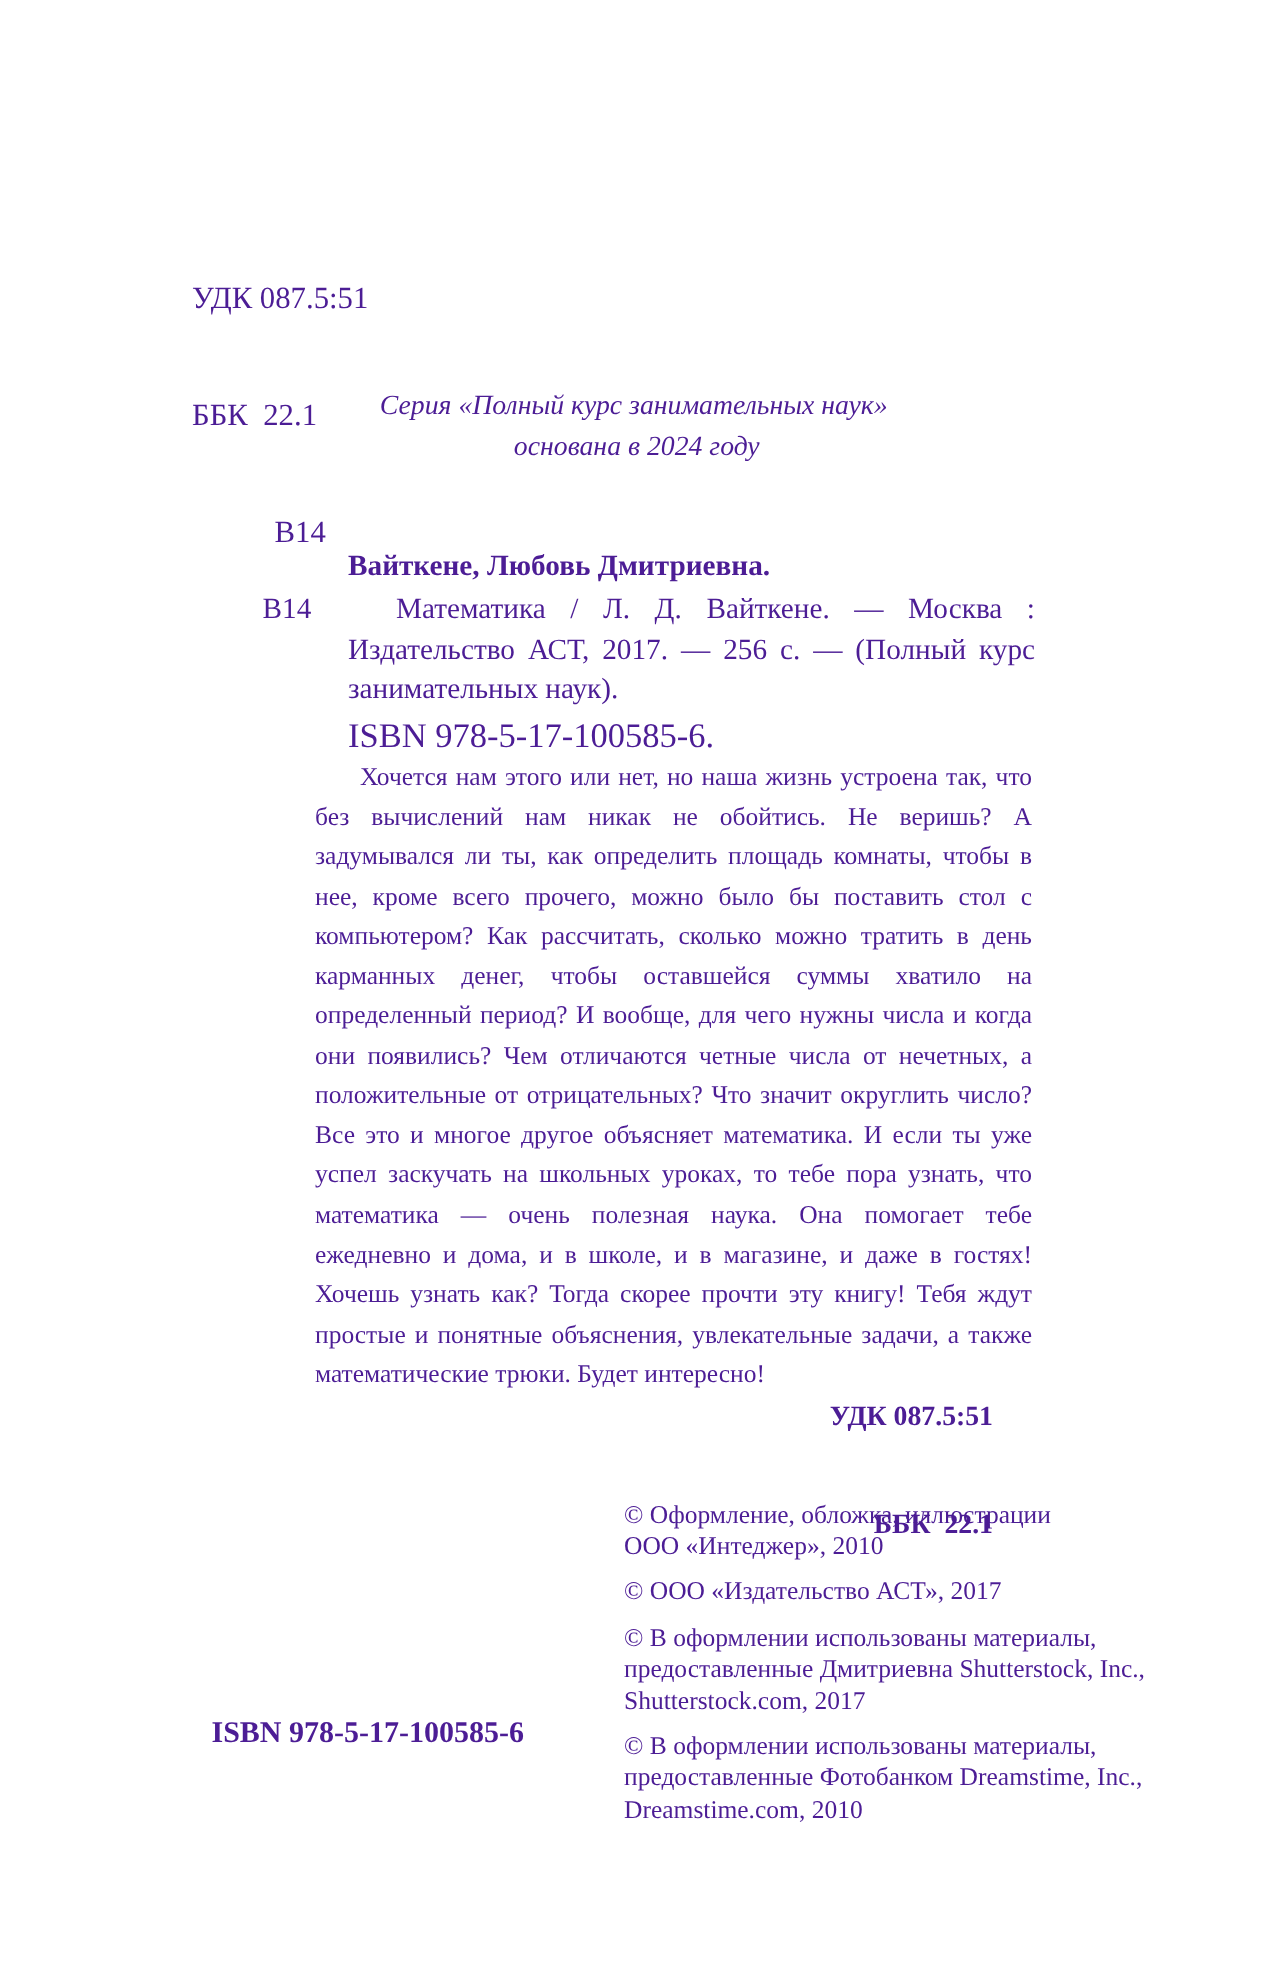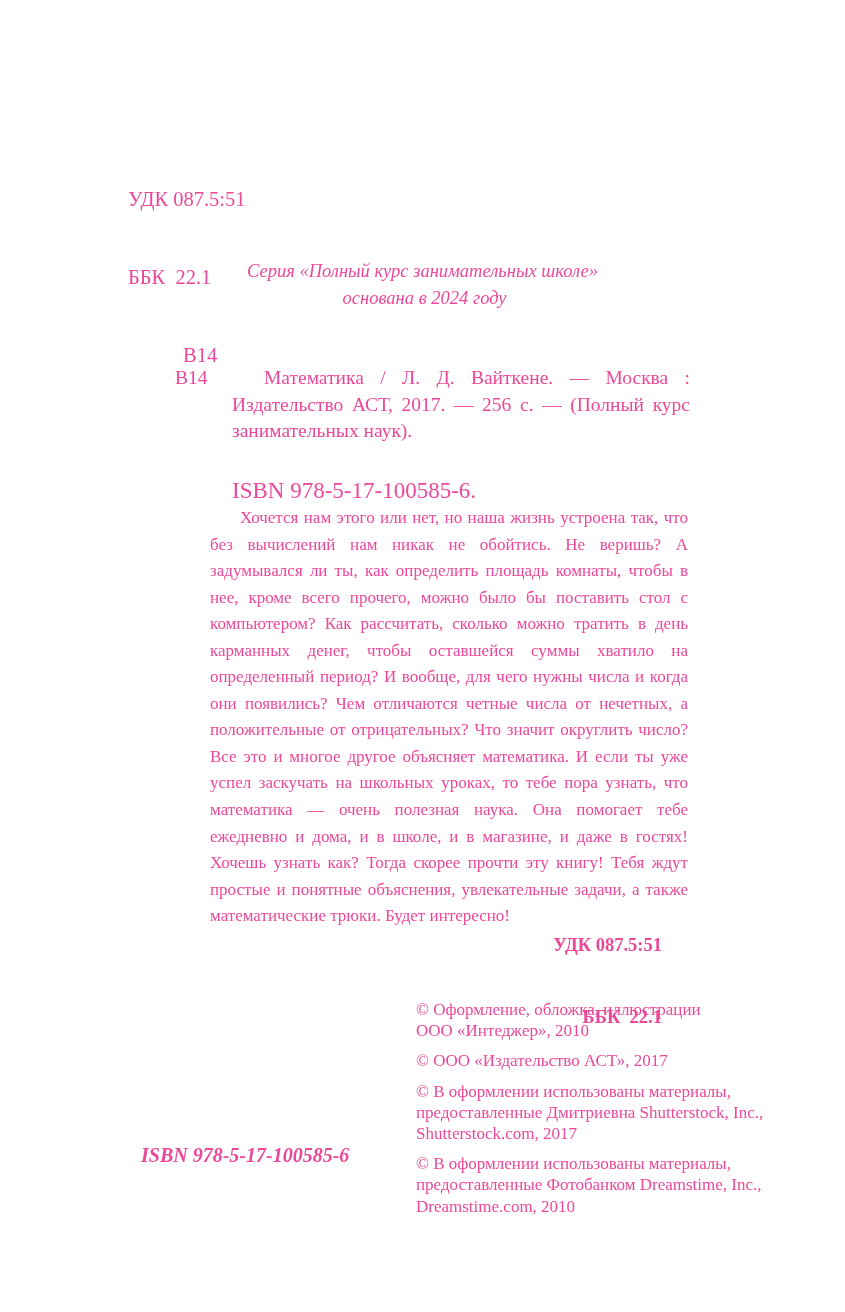--- a/index.html
+++ b/index.html
@@ -7,21 +7,21 @@
     margin: 0;
     padding: 0;
     background: #ffffff;
   }
   .page {
     position: relative;
     width: 845px;
     height: 1312px;
     background: #ffffff;
     font-family: "Liberation Serif", "DejaVu Serif", serif;
-    color: #ec4899;
+    color: #4c1d95;
     overflow: hidden;
     -webkit-font-smoothing: antialiased;
   }
 
   
   .udk-top {
     position: absolute;
     left: 128px;
     top: 134px;
     font-size: 20.5px;
@@ -135,40 +135,40 @@
 
   
   .isbn-bottom {
     position: absolute;
     left: 141px;
     top: 1142px;
     font-weight: bold;
     font-size: 20px;
     line-height: 26px;
     white-space: nowrap;
-    font-style: italic;
   }
 </style>
 </head>
 <body>
 
 <div class="page">
 
   <div class="udk-top">
     <span class="row">УДК 087.5:51</span>
     <span class="row bbk-indent">ББК  22.1</span>
     <span class="row code">В14</span>
   </div>
 
   <div class="series">
-    <span class="line">Серия «Полный курс занимательных школе»</span>
+    <span class="line">Серия «Полный курс занимательных наук»</span>
     <span class="line second">основана в 2024 году</span>
   </div>
 
   <div class="biblio">
+    <p class="author">Вайткене, Любовь Дмитриевна.</p>
     <div class="biblio-body">
       <span class="biblio-mark">В14</span>
       <p class="biblio-entry">Математика / Л. Д. Вайткене. — Москва : Издательство АСТ, 2017. — 256 с. — (Полный курс занимательных наук).</p>
     </div>
   </div>
 
   <div class="isbn-inline">ISBN 978-5-17-100585-6.</div>
 
   <p class="annotation">Хочется нам этого или нет, но наша жизнь устроена так, что без вычислений нам никак не обойтись. Не веришь? А задумывался ли ты, как определить площадь комнаты, чтобы в нее, кроме всего прочего, можно было бы поставить стол с компьютером? Как рассчитать, сколько можно тратить в день карманных денег, чтобы оставшейся суммы хватило на определенный период? И вообще, для чего нужны числа и когда они появились? Чем отличаются четные числа от нечетных, а положительные от отрицательных? Что значит округлить число? Все это и многое другое объясняет математика. И если ты уже успел заскучать на школьных уроках, то тебе пора узнать, что математика — очень полезная наука. Она помогает тебе ежедневно и дома, и в школе, и в магазине, и даже в гостях! Хочешь узнать как? Тогда скорее прочти эту книгу! Тебя ждут простые и понятные объяснения, увлекательные задачи, а также математические трюки. Будет интересно!</p>
 

